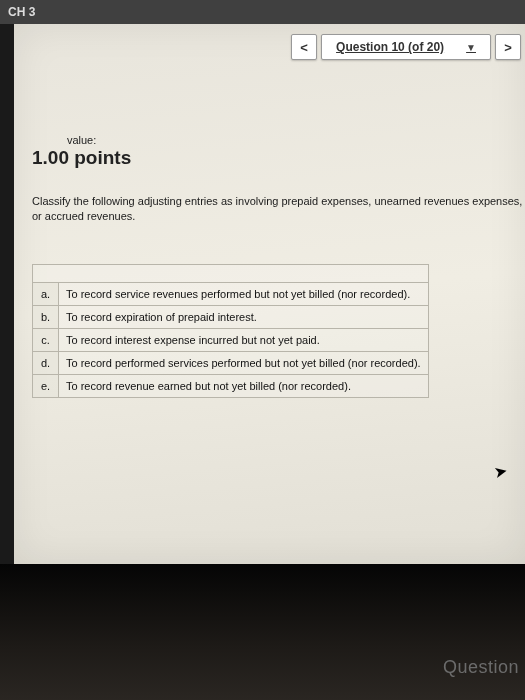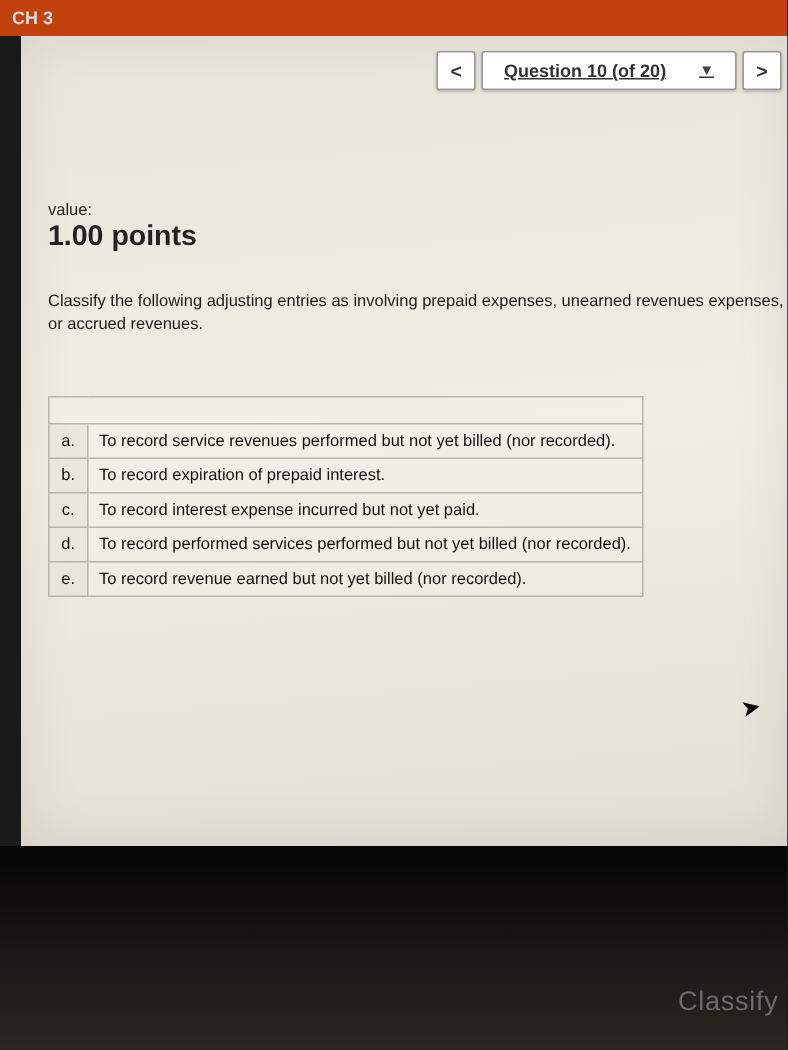--- a/index.html
+++ b/index.html
@@ -5,21 +5,21 @@
   * { margin: 0; padding: 0; box-sizing: border-box; }
   body {
     width: 525px;
     height: 700px;
     background: #1a1a1a;
     font-family: Arial, Helvetica, sans-serif;
     overflow: hidden;
     position: relative;
   }
   .top-bar {
-    background: #c2410c;
+    background: #404040;
     height: 24px;
     color: #ddd;
     font-size: 12px;
     font-weight: bold;
     padding: 4px 8px;
     display: flex;
     align-items: center;
   }
   .content-area {
     position: absolute;
@@ -64,20 +64,21 @@
   .nav-question .caret {
     font-size: 10px;
     color: #444;
   }
   .value-block {
     position: absolute;
     top: 110px;
     left: 18px;
     font-size: 12px;
     color: #222;
+    text-align: center;
   }
   .value-label { font-size: 11px; }
   .value-points { font-weight: bold; font-size: 19px; margin-top: 1px; }
   .instruction {
     position: absolute;
     top: 170px;
     left: 18px;
     right: 0;
     font-size: 11px;
     color: #1a1a1a;
@@ -186,14 +187,14 @@
       <td class="letter">e.</td>
       <td>To record revenue earned but not yet billed (nor recorded).</td>
     </tr>
   </tbody>
     </table>
 
   <div class="cursor">➤</div>
 </div>
 
 <div class="bottom-dark">
-  <div class="macbook">Classify</div>
+  <div class="macbook">Question</div>
 </div>
 
 </body></html>

